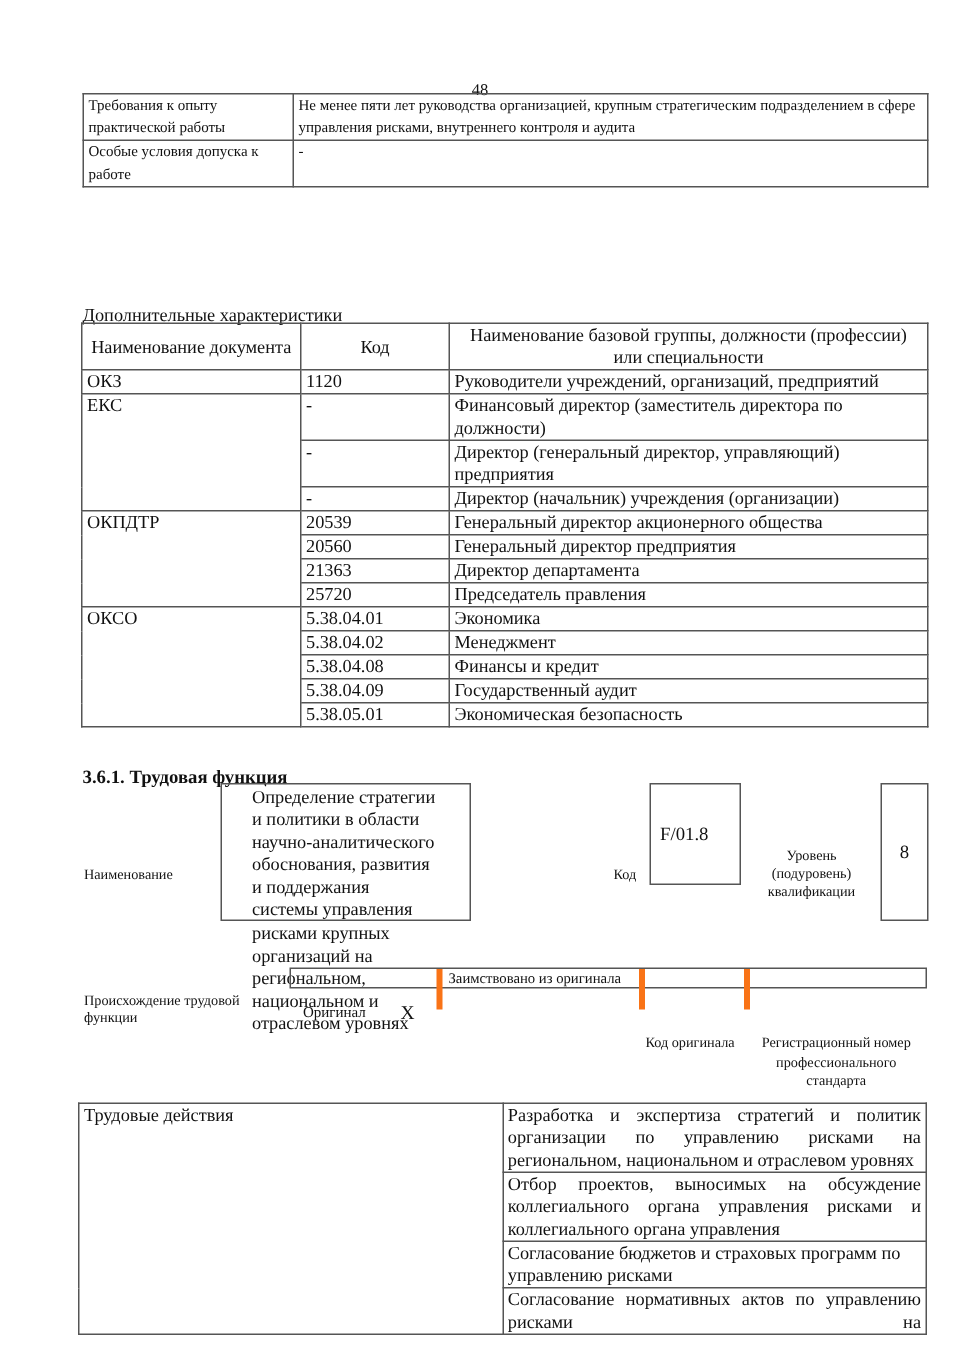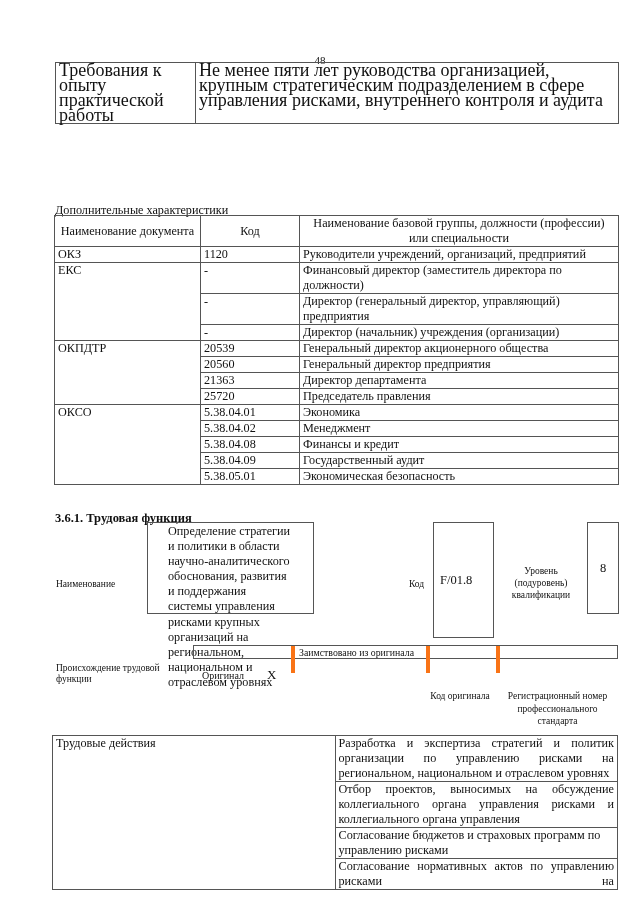--- a/index.html
+++ b/index.html
@@ -5,51 +5,55 @@
   html, body { margin: 0; padding: 0; background: #ffffff; }
   body {
     width: 640px; height: 905px; position: relative; overflow: hidden;
     font-family: "Liberation Serif", "DejaVu Serif", serif;
     color: #111;
   }
   .abs { position: absolute; margin-top: 16px; }
   .page-num { left: 0; width: 640px; top: 38px; text-align: center; font-size: 11px; }
   table { border-collapse: collapse; position: absolute; }
   td, th { border: 1px solid #555; vertical-align: top; padding: 0 3px; font-weight: normal; }
-  .t1 { left: 55px; top: 62px; width: 564px; font-size: 18px; line-height: 15px; }
+  .t1 { left: 55px; top: 62px; width: 564px; font-size: 10px; line-height: 15px; }
   .t1 td:first-child { width: 133px; }
   .caption { left: 55px; top: 187px; font-size: 12.2px; }
   .t2 { left: 54px; top: 215px; width: 565px; font-size: 12.2px; line-height: 15px; }
   .t2 th { text-align: center; vertical-align: middle; }
   .t2 .c1 { width: 139px; font-family: Liberation Serif, serif; }
   .t2 .c2 { width: 92px; }
   .section-title { left: 55px; top: 495px; font-size: 12.5px; font-weight: bold; }
   .tf-label { font-size: 9.5px; }
   .box { border: 1px solid #555; position: absolute; box-sizing: border-box; }
   .name-box { left: 147px; top: 522px; width: 167px; height: 92px; font-size: 12.2px; line-height: 15.1px; padding: 1px 20px; }
-  .code-box { left: 433px; top: 522px; width: 61px; height: 116px; font-size: 12.5px; display: flex; align-items: center; padding-left: 6px; }
+  .code-box { left: 433px; top: 522px; width: 61px; height: 68px; font-size: 12.5px; display: flex; align-items: center; padding-left: 6px; }
   .level-box { left: 587px; top: 522px; width: 32px; height: 92px; font-size: 12.5px; display: flex; align-items: center; justify-content: center; }
   .center-text { text-align: center; }
   .origin { left: 193px; top: 645px; width: 425px; height: 14px; }
   .origin-cell { position: absolute; top: 0; height: 27px; border-left: 4px solid #f97316; box-sizing: border-box; font-size: 9.8px; }
   .t3 { left: 52px; top: 735px; width: 566px; font-size: 12.2px; line-height: 15px; border-radius: 31px; }
   .t3 td:first-child { width: 137px; }
   .justify { text-align: justify; text-align-last: justify; }
   .justify-normal { text-align: justify; }
 </style>
 </head>
 <body>
 
 <div class="abs page-num">48</div>
 
 <table class="t1">
   <tbody>
       <tr>
     <td>Требования к опыту практической работы</td>
     <td>Не менее пяти лет руководства организацией, крупным стратегическим подразделением в сфере управления рисками, внутреннего контроля и аудита</td>
+  </tr>
+  <tr>
+    <td>Особые условия допуска к работе</td>
+    <td>-</td>
   </tr>
 </tbody>
   </table>
 
 <div class="abs caption">Дополнительные характеристики</div>
 
 <table class="t2">
   <tbody>
       <tr>
     <th class="c1">Наименование документа</th>

